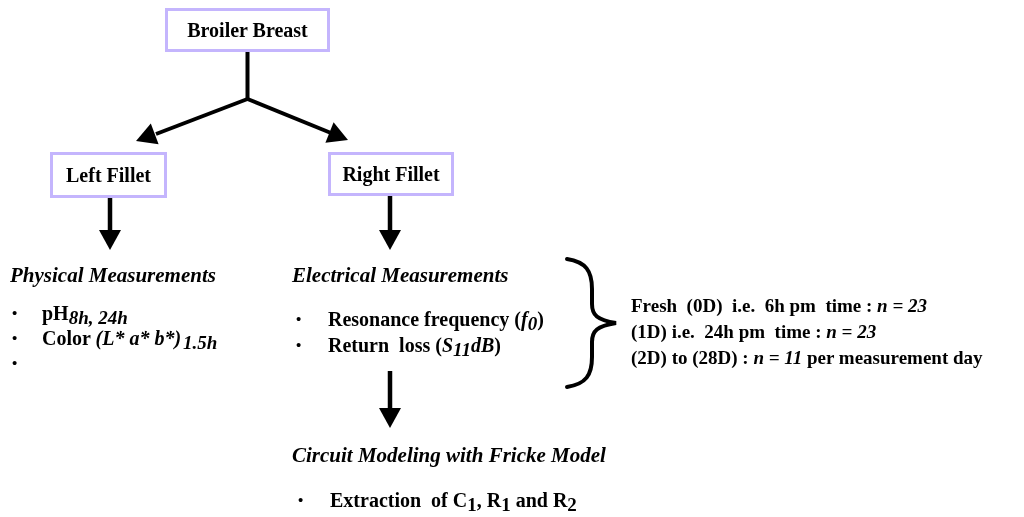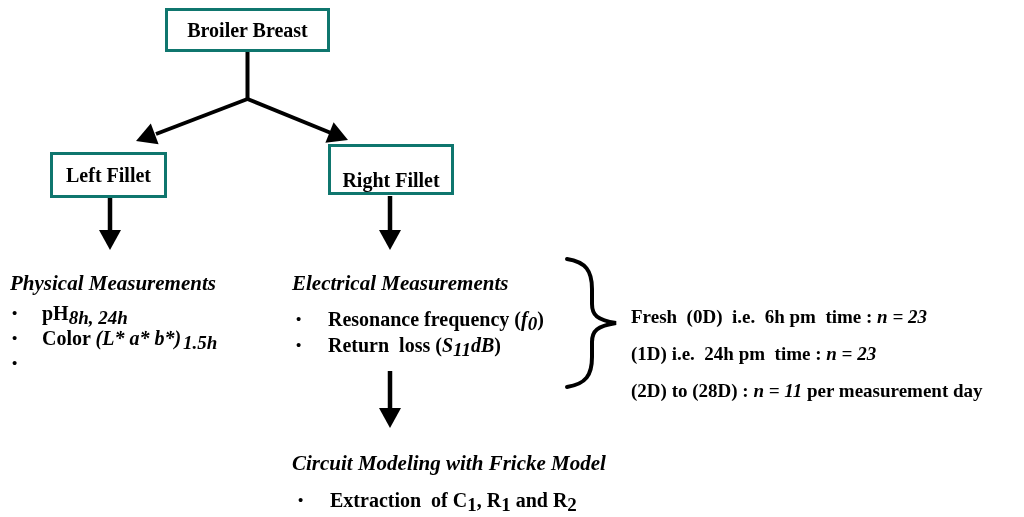--- a/index.html
+++ b/index.html
@@ -17,39 +17,38 @@
     position: absolute;
     left: 0; top: 0;
     width: 1024px; height: 517px;
   }
   .connectors line, .connectors path { stroke: #000000; }
   .connectors polygon { fill: #000000; stroke: none; }
 
   .box {
     position: absolute;
     box-sizing: border-box;
-    border: 3px solid #0f766e;
+    border: 3px solid #c4b5fd;
     background: #ffffff;
     display: flex;
     align-items: center;
     justify-content: center;
     font-size: 20px;
     font-weight: bold;
   }
   .box-root  { left: 165px; top: 8px;   width: 165px; height: 44px; }
   .box-left  { left: 50px;  top: 152px; width: 117px; height: 46px; align-items: center; }
-  .box-right { left: 328px; top: 144px; width: 126px; height: 51px; align-items: flex-end; }
+  .box-right { left: 328px; top: 152px; width: 126px; height: 44px; }
 
   .heading {
     position: absolute;
     font-size: 21px;
     font-style: italic;
     font-weight: bold;
     white-space: pre;
-    margin-top: 8px;
   }
   .heading-physical   { left: 10px;  top: 263px; }
   .heading-electrical { left: 292px; top: 263px; }
   .heading-circuit    { left: 292px; top: 443px; text-align: right; }
 
   .list { position: absolute; }
   .list-physical   { left: 12px;  top: 301px; }
   .list-electrical { left: 296px; top: 306px; }
   .list-circuit    { left: 298px; top: 487px; }
 
@@ -76,21 +75,21 @@
   }
   sub.gap { margin-left: 2px; }
 
   .sampling {
     position: absolute;
     left: 631px;
     top: 293px;
     font-size: 19px;
     line-height: 26px;
   }
-  .s-line { white-space: pre; margin-top: 11px; }
+  .s-line { white-space: pre; }
 </style>
 </head>
 <body>
 
 <div class="canvas">
 
   <svg class="connectors" viewBox="0 0 1024 517" aria-hidden="true">
 
     <line x1="247.5" y1="51" x2="247.5" y2="101" stroke-width="4"></line>
 

